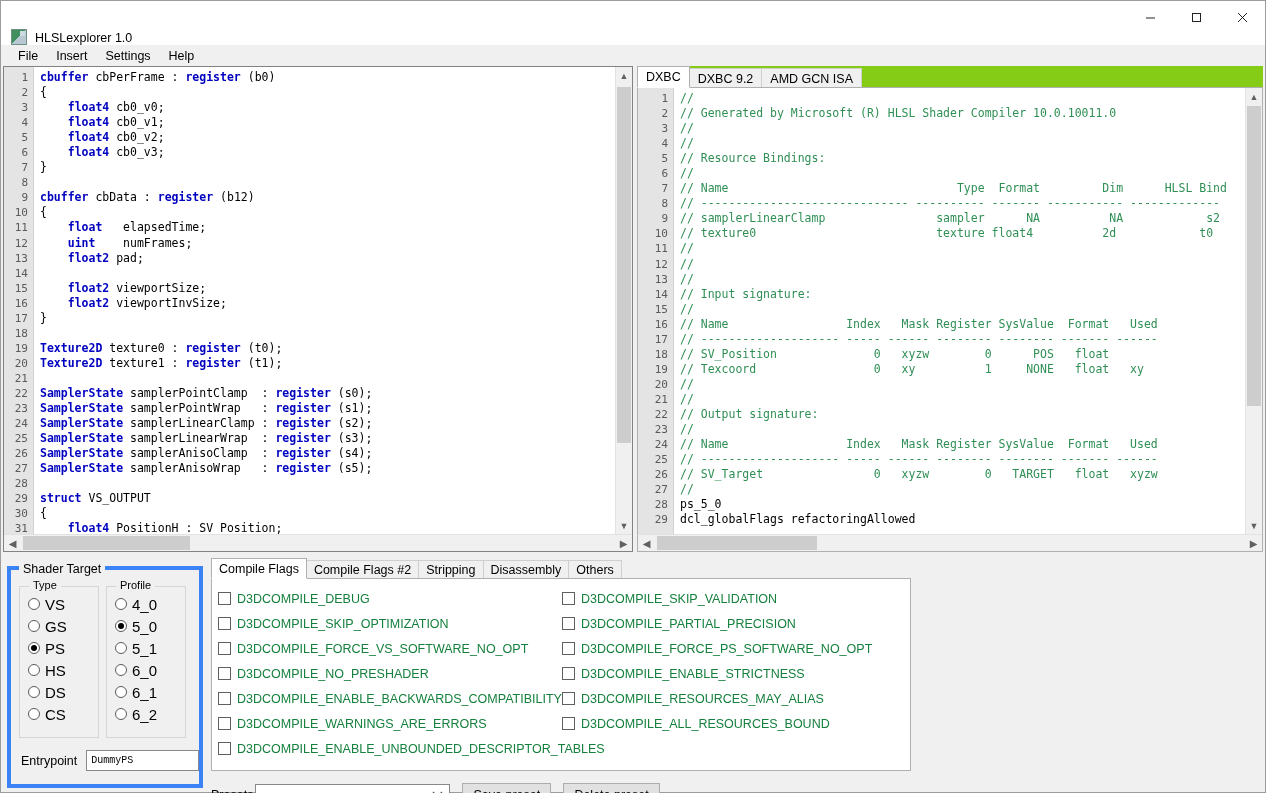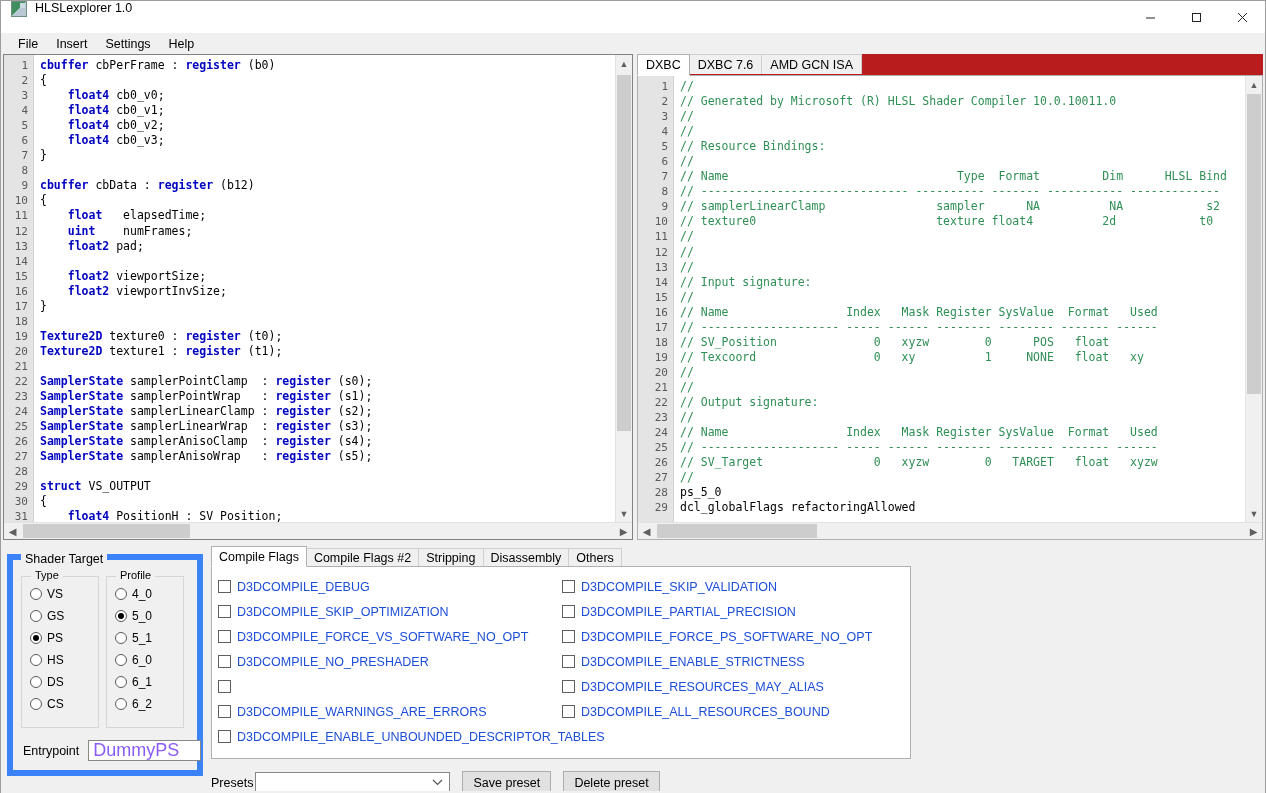--- a/index.html
+++ b/index.html
@@ -8,21 +8,21 @@
     font-family:"Liberation Sans", sans-serif;
     font-size:12px;color:#000;background:#f0f0f0;
   }
   .window{
     position:absolute;left:0;top:0;width:1266px;height:793px;
     background:#f0f0f0;border:1px solid #9c9c9c;box-sizing:border-box;
     display:flex;flex-direction:column;
   }
   
   .titlebar{
-    height:32px;background:#ffffff;display:flex;align-items:flex-start;
+    height:44px;background:#ffffff;display:flex;align-items:flex-end;
     flex:0 0 auto;position:relative;
   }
   .app-icon{
     width:16px;height:16px;margin-left:10px;margin-right:8px;
     background:linear-gradient(135deg,#3f8f5f 0%,#3f8f5f 48%,#b9c9d4 48%,#b9c9d4 100%);
     border:1px solid #6f8f7f;box-sizing:border-box;position:relative;
   }
   .app-icon:after{
     content:"";position:absolute;right:1px;top:1px;width:5px;height:5px;background:#cfdbe3;
   }
@@ -89,22 +89,22 @@
     border-top:1px solid #e2e2e2;box-sizing:border-box;
   }
   .hsb .arrow{
     position:absolute;top:0;width:17px;height:16px;display:flex;align-items:center;
     justify-content:center;font-size:10px;color:#606060;
   }
   .hsb .arrow.l{left:0;} .hsb .arrow.r{right:0;}
   .hsb .thumb{position:absolute;top:1px;bottom:1px;background:#cdcdcd;}
   
   .tabstrip{
-    flex:0 0 auto;height:22px;display:flex;align-items:flex-start;
-    background:#b91c1c;
+    flex:0 0 auto;height:22px;display:flex;align-items:flex-end;
+    background:#84cc16;
   }
   .tab{
     height:20px;line-height:20px;padding:0 8px;font-size:12.5px;
     background:#f0f0f0;border:1px solid #cfcfcf;border-bottom:none;
     box-sizing:border-box;margin-right:-1px;color:#000;
   }
   .tab.active{
     background:#fff;border:1px solid #b0b0b0;border-bottom:1px solid #fff;
     height:22px;line-height:21px;position:relative;z-index:3;
   }
@@ -112,54 +112,54 @@
     flex:1 1 auto;background:#fff;border:1px solid #b0b0b0;box-sizing:border-box;
     position:relative;margin-top:-1px;display:flex;overflow:hidden;
   }
   
   .bottom{
     flex:1 1 auto;display:flex;padding:6px 4px 0 6px;box-sizing:border-box;
     position:relative;
   }
   
   .groupbox{
-    border:6px solid #3b82f6;box-sizing:border-box;position:relative;
+    border:4px solid #3b82f6;box-sizing:border-box;position:relative;
     padding-top:8px;
   }
   .groupbox > .legend{
     position:absolute;top:-8px;left:8px;background:#f0f0f0;padding:0 4px;
     font-size:12.5px;color:#000;
   }
   .shader-target{width:196px;height:222px;margin-top:8px;}
   .st-row{display:flex;padding:8px 6px 0 8px;}
   .radio-group{
     border:1px solid #d5d5d5;box-sizing:border-box;position:relative;
     width:82px;height:152px;padding-top:6px;margin-right:7px;
   }
   .radio-group > .legend{
     position:absolute;top:-8px;left:9px;background:#f0f0f0;padding:0 4px;font-size:11px;
   }
   .radio{
-    display:flex;align-items:center;height:22px;padding-left:8px;font-size:12px;
+    display:flex;align-items:center;height:22px;padding-left:8px;font-size:15px;
   }
   .radio .dot{
     width:12px;height:12px;border:1px solid #5a5a5a;border-radius:50%;
     box-sizing:border-box;margin-right:5px;background:#fff;position:relative;
     flex:0 0 12px;
   }
   .radio.checked .dot:after{
     content:"";position:absolute;left:2px;top:2px;width:6px;height:6px;
     border-radius:50%;background:#000;
   }
   .entry-row{display:flex;align-items:center;padding:12px 0 0 10px;}
   .entry-label{font-size:12.5px;margin-right:9px;}
   .entry-input{
     width:113px;height:21px;border:1px solid #888;background:#fff;
-    box-sizing:border-box;font-family:Liberation Sans, sans-serif;font-size:18px;
-    padding:0 4px;color:#8b5cf6;outline:none;
+    box-sizing:border-box;font-family:Liberation Mono, monospace;font-size:10px;
+    padding:0 4px;color:#000000;outline:none;
   }
   
   .flags-wrap{
     margin-left:8px;width:700px;display:flex;flex-direction:column;
   }
   .flags-tabstrip{height:21px;display:flex;align-items:flex-end;}
   .ftab{
     height:19px;line-height:19px;padding:0 7px;font-size:12.5px;
     background:#f0f0f0;border:1px solid #cfcfcf;border-bottom:none;
     box-sizing:border-box;margin-right:-1px;
@@ -167,21 +167,21 @@
   .ftab.active{
     background:#fff;border:1px solid #b0b0b0;border-bottom:1px solid #fff;
     height:21px;line-height:20px;position:relative;z-index:3;
   }
   .flags-body{
     height:193px;background:#fff;border:1px solid #b0b0b0;box-sizing:border-box;
     margin-top:-1px;display:flex;padding:7px 0 0 6px;
   }
   .flags-col{width:344px;}
   .flag{
-    display:flex;align-items:center;height:25px;font-size:12.5px;color:#1d4ed8;
+    display:flex;align-items:center;height:25px;font-size:12.5px;color:#15803d;
   }
   .cb{
     width:13px;height:13px;border:1px solid #5f5f5f;background:#fff;
     box-sizing:border-box;margin-right:6px;flex:0 0 13px;
   }
   .presets-row{
     display:flex;align-items:center;margin-top:12px;
   }
   .presets-label{font-size:12.5px;margin-right:2px;}
   .combo{
@@ -283,21 +283,21 @@
       <div class="hsb">
         <div class="arrow l">◀</div>
         <div class="thumb" style="left:19px;width:167px;"></div>
         <div class="arrow r">▶</div>
       </div>
     </div>
 
     <div class="pane-right">
       <div class="tabstrip" id="out-tabs">
           <div class="tab active">DXBC</div>
-          <div class="tab">DXBC 7.6</div>
+          <div class="tab">DXBC 9.2</div>
           <div class="tab">AMD GCN ISA</div>
         </div>
       <div class="tabbody">
         <div class="code-area">
           <div class="gutter wide" id="dxbc-gutter">
               <div>1</div>
               <div>2</div>
               <div>3</div>
               <div>4</div>
               <div>5</div>
@@ -433,20 +433,21 @@
             <div class="flag">
               <span class="cb"></span>
               <span>D3DCOMPILE_FORCE_VS_SOFTWARE_NO_OPT</span>
             </div>
             <div class="flag">
               <span class="cb"></span>
               <span>D3DCOMPILE_NO_PRESHADER</span>
             </div>
             <div class="flag">
               <span class="cb"></span>
+              <span>D3DCOMPILE_ENABLE_BACKWARDS_COMPATIBILITY</span>
             </div>
             <div class="flag">
               <span class="cb"></span>
               <span>D3DCOMPILE_WARNINGS_ARE_ERRORS</span>
             </div>
             <div class="flag">
               <span class="cb"></span>
               <span>D3DCOMPILE_ENABLE_UNBOUNDED_DESCRIPTOR_TABLES</span>
             </div>
           </div>

